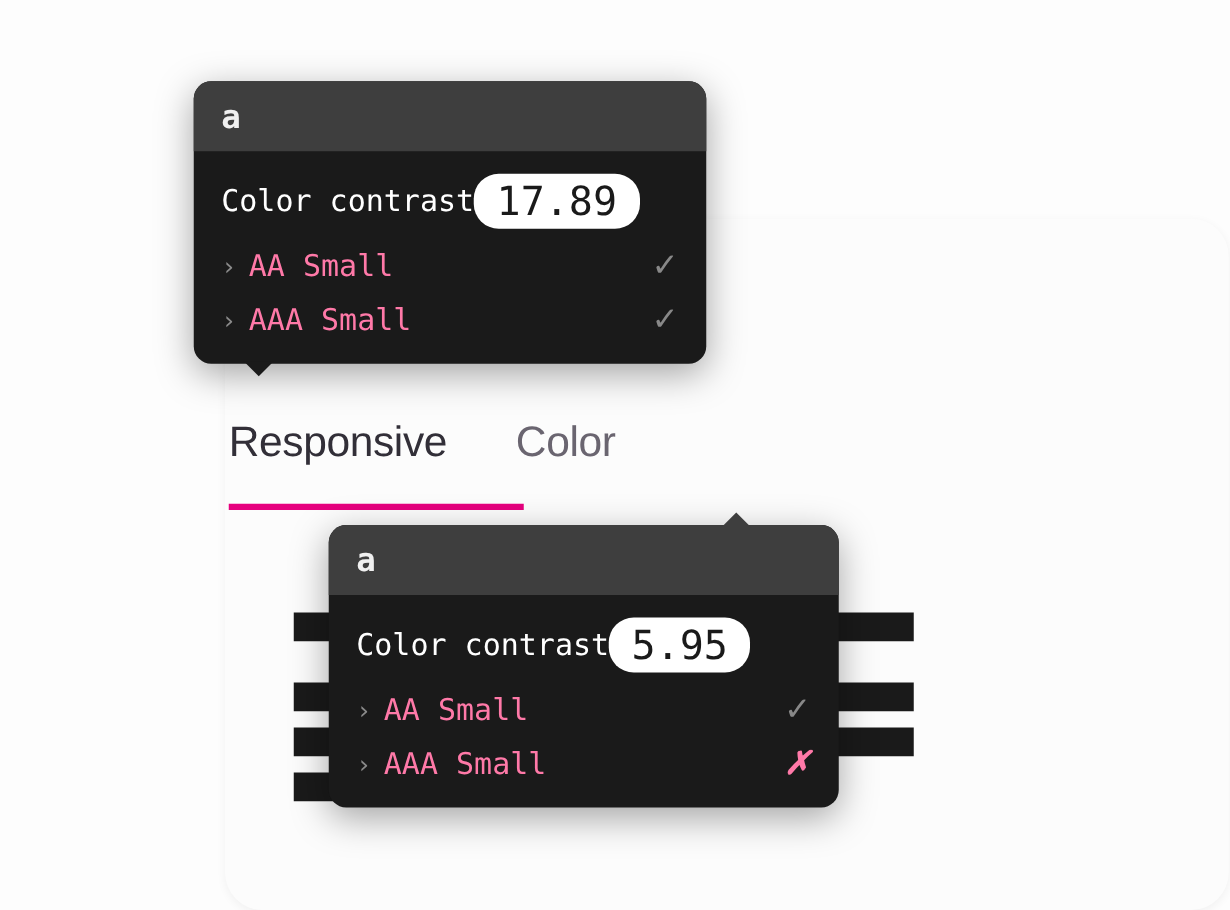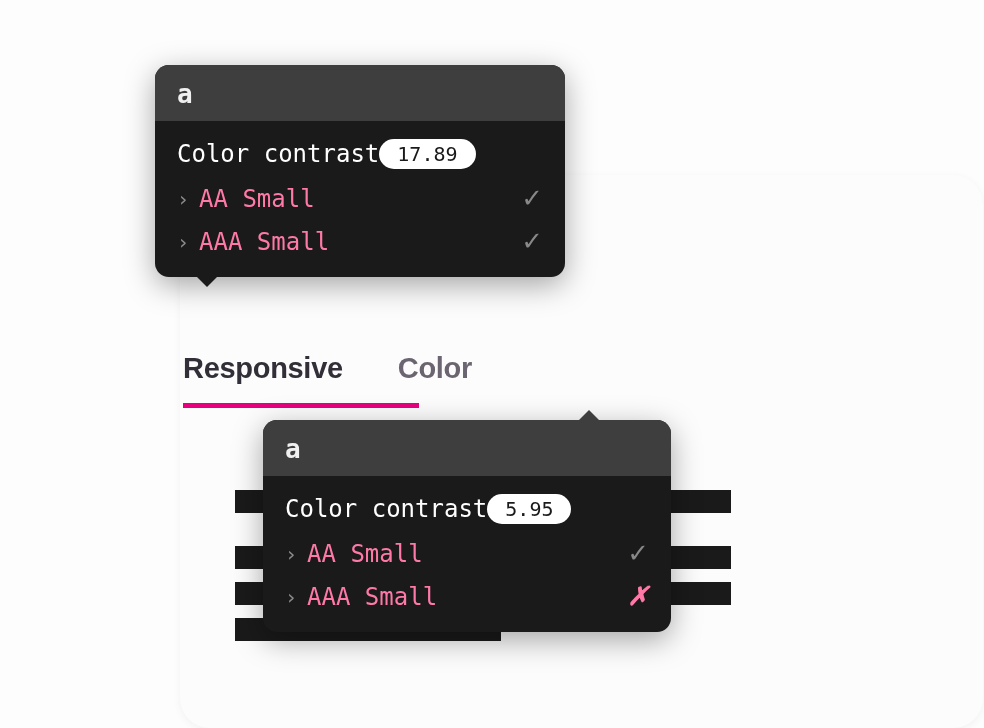--- a/index.html
+++ b/index.html
@@ -31,26 +31,25 @@
     .tabs {
       position: absolute;
       left: 183px;
       top: 335px;
       display: flex;
       gap: 55px;
       align-items: baseline;
     }
     
     .tab {
-      font-size: 29px;
-      font-weight: 700;
+      font-size: 34px;
+      font-weight: 400;
       color: #6a6570;
       letter-spacing: -0.3px;
       padding-bottom: 28px;
-      margin-top: 17px;
     }
     
     .tab.active {
       color: #322f38;
     }
     
     .tab-underline {
       position: absolute;
       left: 183px;
       top: 403px;
@@ -112,21 +111,21 @@
       color: #fff;
       font-family: ui-monospace, 'SF Mono', Menlo, monospace;
       font-size: 24px;
       font-weight: 400;
     }
     
     .contrast-badge {
       background: #fff;
       color: #1a1a1a;
       font-family: ui-monospace, 'SF Mono', Menlo, monospace;
-      font-size: 20px;
+      font-size: 32px;
       font-weight: 500;
       padding: 3px 18px;
       border-radius: 20px;
     }
     
     .check-row {
       display: flex;
       align-items: center;
       justify-content: space-between;
       margin-top: 12px;

